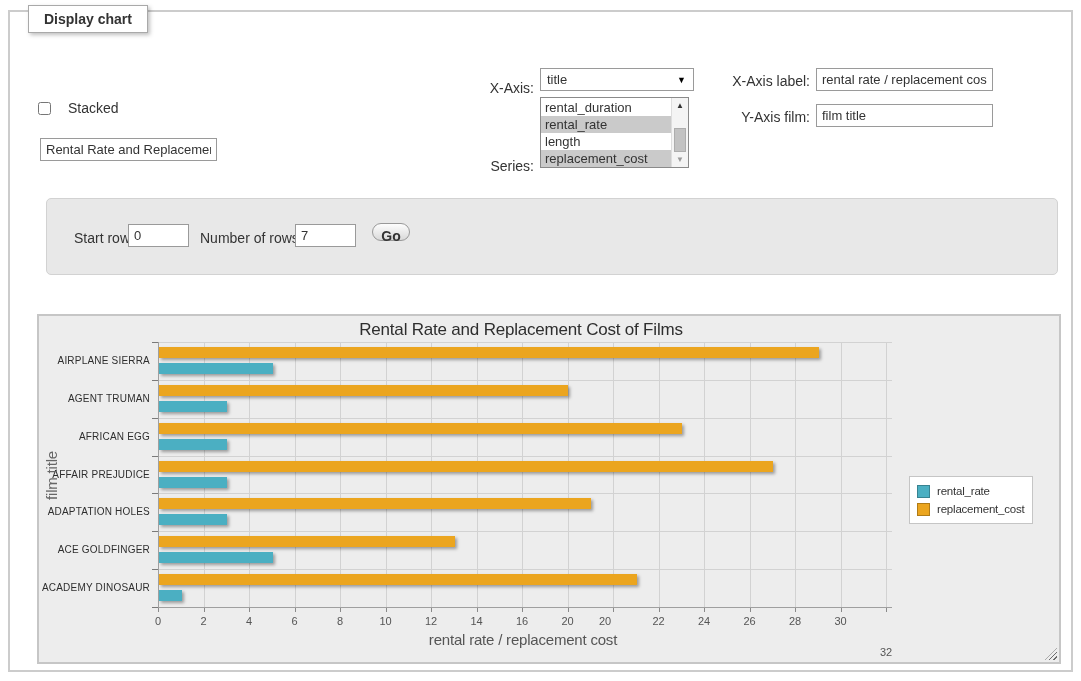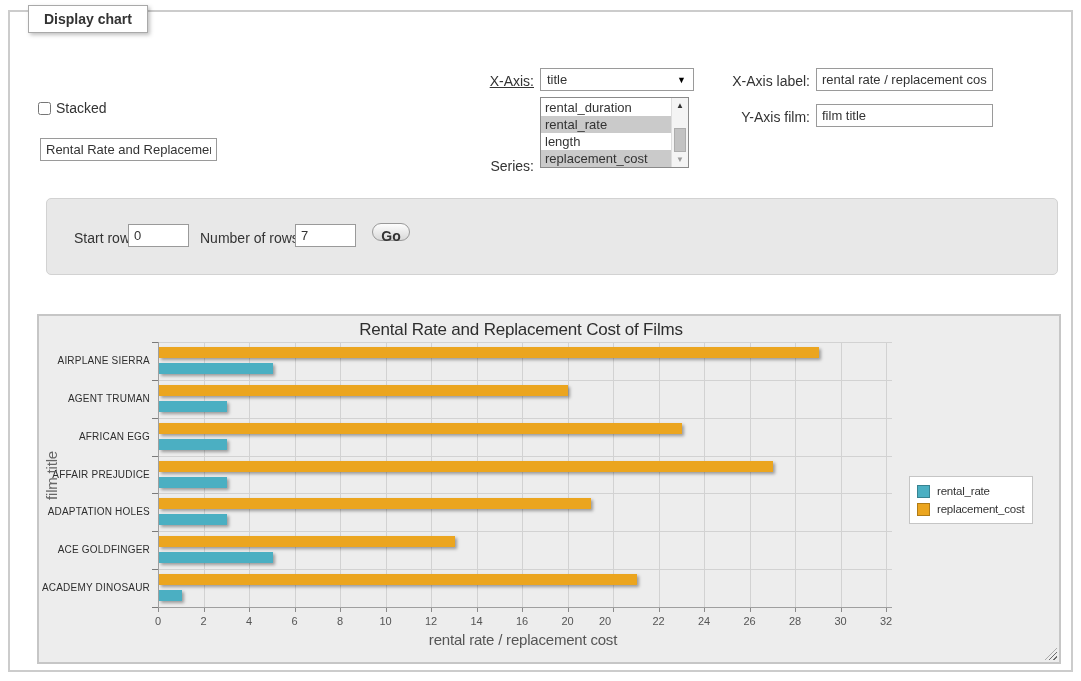--- a/index.html
+++ b/index.html
@@ -10,28 +10,28 @@
   
   .panel { left: 8px; top: 10px; width: 1065px; height: 662px;
     border: 2px solid #cccccc; background: #fff; }
   .panel-tab { left: 28px; top: 5px; padding: 5px 15px; background: #fff;
     border: 1px solid #a9a9a9; box-shadow: 2px 2px 4px rgba(0,0,0,0.25);
     font-size: 14px; font-weight: bold; color: #333; z-index: 5; }
 
   
   .radio-row { left: 28px; top: 57px; display: flex; gap: 9px; font-size: 14px; align-items: center; }
   .radio-row label { display: flex; align-items: center; gap: 4px; cursor: default; }
-  .check-row { left: 28px; top: 88px; display: flex; align-items: center; gap: 5px; font-size: 14px; }
+  .check-row { left: 28px; top: 88px; display: flex; align-items: center; gap: 17px; font-size: 14px; }
 
   input[type=text] { border: 1px solid #9a9a9a; background: #fff; font-family: inherit;
     font-size: 13px; color: #333; padding: 2px 5px; height: 23px; }
   .title-input { left: 30px; top: 126px; width: 177px; }
 
   .fld-label { font-size: 14px; text-align: right; color: #333; }
-  .xaxis-label { left: 420px; top: 61px; width: 104px; text-decoration: underline; }
+  .xaxis-label { left: 420px; top: 68px; width: 104px; }
   .series-label { left: 420px; top: 146px; width: 104px; }
   .xaxis-field-label { left: 690px; top: 61px; width: 110px; }
   .yaxis-field-label { left: 690px; top: 97px; width: 110px; }
   .xaxis-input { left: 806px; top: 56px; width: 177px; }
   .yaxis-input { left: 806px; top: 92px; width: 177px; }
 
   
   .select { left: 530px; top: 56px; width: 154px; height: 23px; background: #fff;
     border: 1px solid #9a9a9a; font-size: 13px; line-height: 21px; padding-left: 6px; }
   .select .arrow { position: absolute; right: 7px; top: 6px; font-size: 9px; color: #000; line-height: 10px; }
@@ -214,21 +214,21 @@
         <div class="abs xtick-label" style="left: 619.5px;">22</div>
         <div class="abs xtick" style="left: 665px;"></div>
         <div class="abs xtick-label" style="left: 665px;">24</div>
         <div class="abs xtick" style="left: 710.5px;"></div>
         <div class="abs xtick-label" style="left: 710.5px;">26</div>
         <div class="abs xtick" style="left: 756px;"></div>
         <div class="abs xtick-label" style="left: 756px;">28</div>
         <div class="abs xtick" style="left: 801.5px;"></div>
         <div class="abs xtick-label" style="left: 801.5px;">30</div>
         <div class="abs xtick" style="left: 847px;"></div>
-        <div class="abs xtick-label" style="left: 847px;">32</div>
+        <div class="abs xtick-label" style="left: 847px; margin-top: 31px;">32</div>
       </div>
     <div class="abs yaxis-line"></div>
     <div class="abs xaxis-line"></div>
     <div class="abs x-axis-title">rental rate / replacement cost</div>
     <div class="abs y-axis-title">film title</div>
     <div class="abs legend" id="legend">
         <div class="legend-row">
           <div class="legend-swatch" style="background: rgb(75, 175, 194);"></div>
           <div class="legend-text">rental_rate</div>
         </div>

